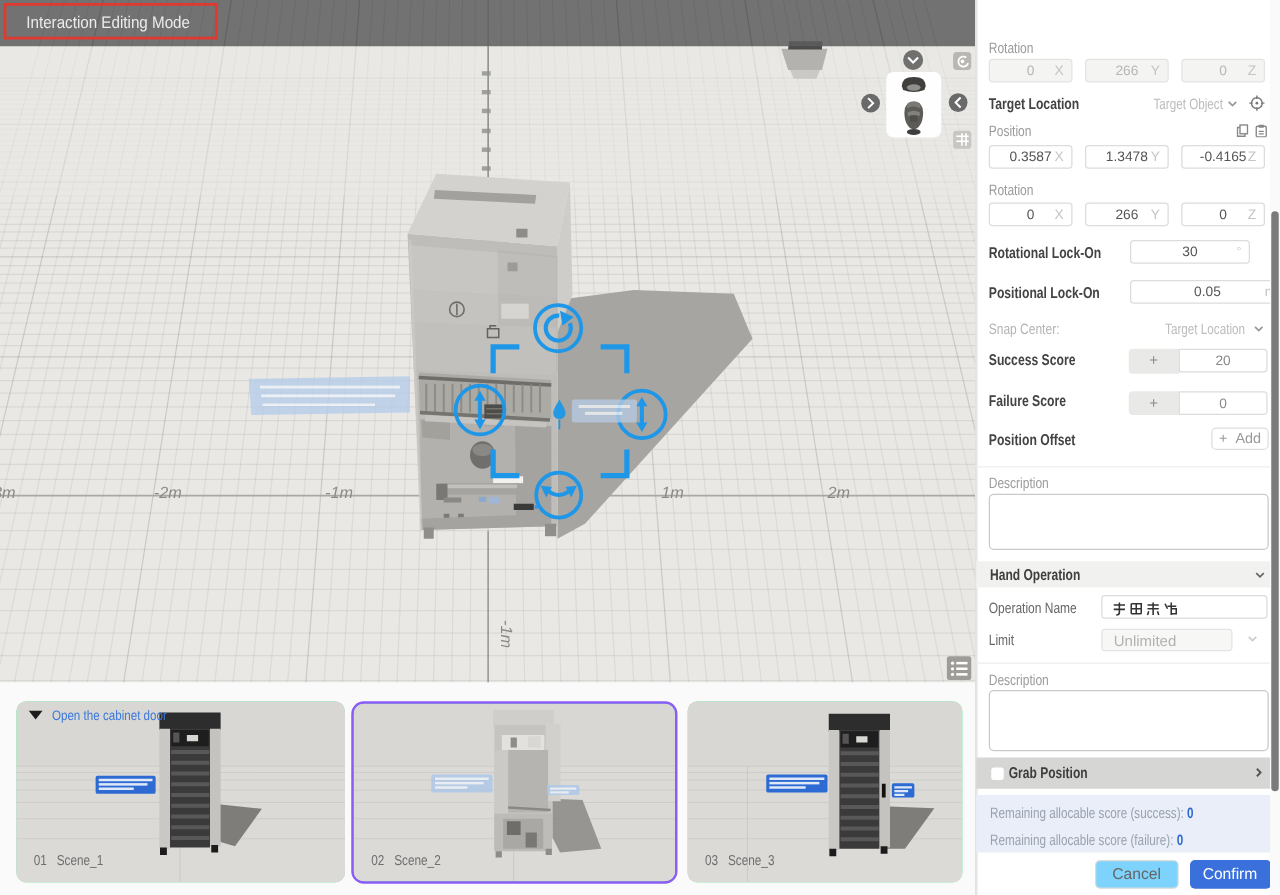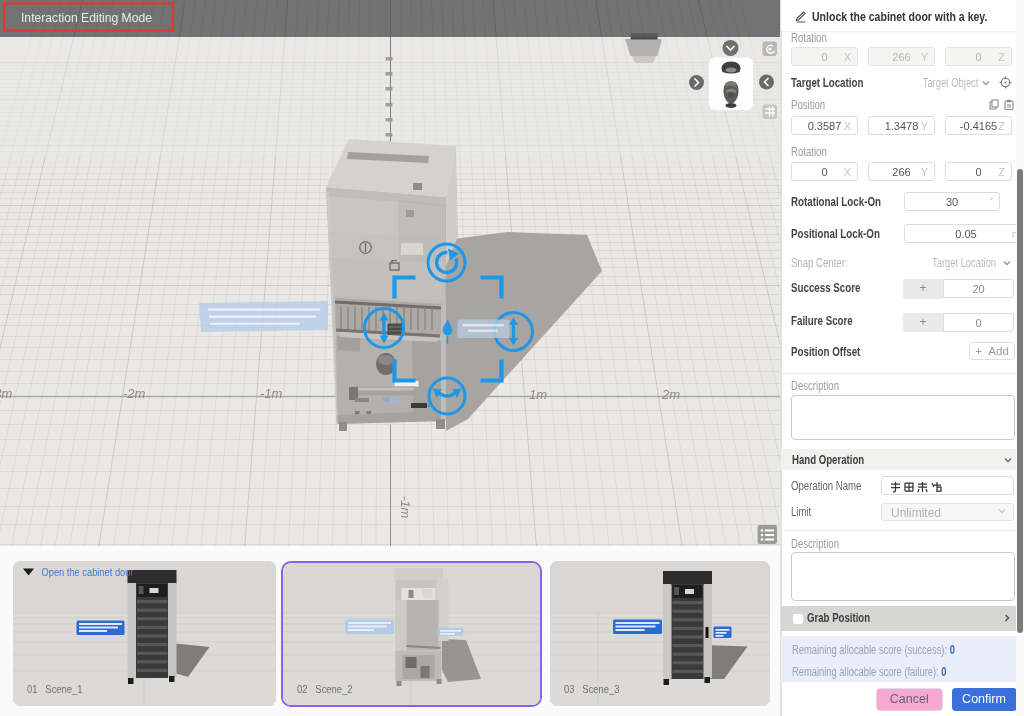--- a/index.html
+++ b/index.html
@@ -507,27 +507,20 @@
         <rect x="163.5" y="65.5" width="18" height="11.5" rx="1.5" fill="#2d6bd3"></rect>
         <rect x="165.5" y="68" width="14" height="1.8" fill="#fff" opacity=".85"></rect>
         <rect x="165.5" y="71" width="11" height="1.8" fill="#fff" opacity=".85"></rect>
         <rect x="165.5" y="74" width="8" height="1.8" fill="#fff" opacity=".85"></rect>
       </svg>
 <div class="clabel">03&nbsp;&nbsp;&nbsp;Scene_3</div>
     </div>
 </div>
 <div id="panel">
 <div style="position:absolute;left:0;top:0;width:1px;height:716px;background:#e0e0e0"></div>
-<div class="phead">
-<svg style="position:absolute;left:13px;top:9px" width="14" height="14" viewBox="0 0 14 14">
-        <path d="M3 9.5 L9.5 3 L11 4.5 L4.5 11 L2.5 11.5 Z" fill="none" stroke="#555" stroke-width="1.2"></path>
-        <line x1="2.5" y1="13" x2="11.5" y2="13" stroke="#555" stroke-width="1"></line>
-      </svg>
-<div class="ptitle">Unlock the cabinet door with a key.</div>
-</div>
 <div class="lab" style="top:31px">Rotation</div>
 <div class="inp inp3 dis" style="left:10px;top:47px">
       <span class="v">0</span>
       <span class="sfx">X</span>
     </div>
 <div class="inp inp3 dis" style="left:87px;top:47px">
       <span class="v">266</span>
       <span class="sfx">Y</span>
     </div>
 <div class="inp inp3 dis" style="left:164px;top:47px">
@@ -623,34 +616,34 @@
       <svg style="position:absolute;left:8px;top:4px" width="54" height="12" viewBox="0 0 54 12">
         <g stroke="#333" stroke-width="1.25" fill="none">
           <path d="M1 3 H10 M1 6.5 H10 M5.5 1 V9 Q5.5 11 3 11"></path>
           <path d="M15 2 V10 M15 2 H23 V10 M15 6 H23 M15 10 H23 M19 2 V10"></path>
           <path d="M28 3 H37 M28 6 H37 M32.5 1 V11 M29 8 L28 11 M36 8 L37 11"></path>
           <path d="M42 2 L44 6 M47 1 V11 M44 4 H51 M47 6 H51 V10 H47"></path>
         </g>
       </svg>
     </div>
 <div class="lab" style="top:505px;color:#666">Limit</div>
-<div class="inp dis" style="left:100px;top:502.5px;width:133px;height:18.5px;background:#f7f7f6">
+<div class="inp dis" style="left:100px;top:502.5px;width:105px;height:18.5px;background:#f7f7f6">
       <span style="position:absolute;left:9px;top:2.5px;color:#b2b2b1;font-size:12px">Unlimited</span>
     </div>
 <svg class="chev" style="left:216px;top:506px" viewBox="0 0 10 10">
       <path d="M2 3.5 L5 6.5 L8 3.5" stroke="#ccc" stroke-width="1.4" fill="none"></path>
     </svg>
 <div style="position:absolute;left:0;top:530px;width:236px;height:1px;background:#ededec"></div>
 <div class="lab" style="top:537px">Description</div>
 <div class="ta" style="top:552px;height:49px"></div>
 <div class="secbar" style="top:606px;height:24.5px;background:#d6d6d4"></div>
 <div style="position:absolute;left:11.5px;top:613.5px;width:10px;height:10px;background:#fff;border-radius:2px"></div>
 <div class="sectitle" style="top:611px;left:26px">Grab Position</div>
 <svg class="chev" style="left:221px;top:613px" viewBox="0 0 10 10">
       <path d="M3.5 2 L6.5 5 L3.5 8" stroke="#555" stroke-width="1.5" fill="none"></path>
     </svg>
 <div style="position:absolute;left:0;top:635.5px;width:236px;height:46.5px;background:#e9eef8"></div>
 <div style="position:absolute;left:11px;top:643px;font-size:12px;color:#9aa2b0;white-space:nowrap;transform:scaleX(.78);transform-origin:0 50%">Remaining allocable score (success):&nbsp;<b style="color:#2f6bd3">0</b></div>
 <div style="position:absolute;left:11px;top:665px;font-size:12px;color:#9aa2b0;white-space:nowrap;transform:scaleX(.78);transform-origin:0 50%">Remaining allocable score (failure):&nbsp;<b style="color:#2f6bd3">0</b></div>
-<div class="btn" style="left:94.5px;top:688px;width:67.5px;border:1px solid #dcdcdc;background:#f9a8d4;color:#666;line-height:21px">Cancel</div>
+<div class="btn" style="left:94.5px;top:688px;width:67.5px;border:1px solid #dcdcdc;background:#7dd3fc;color:#666;line-height:21px">Cancel</div>
 <div class="btn" style="left:170.5px;top:688px;width:65px;background:#3a70dc;color:#fff;line-height:23px">Confirm</div>
 <div id="pscroll"></div>
     <div id="pthumb"></div>
 </div>
 </body></html>

